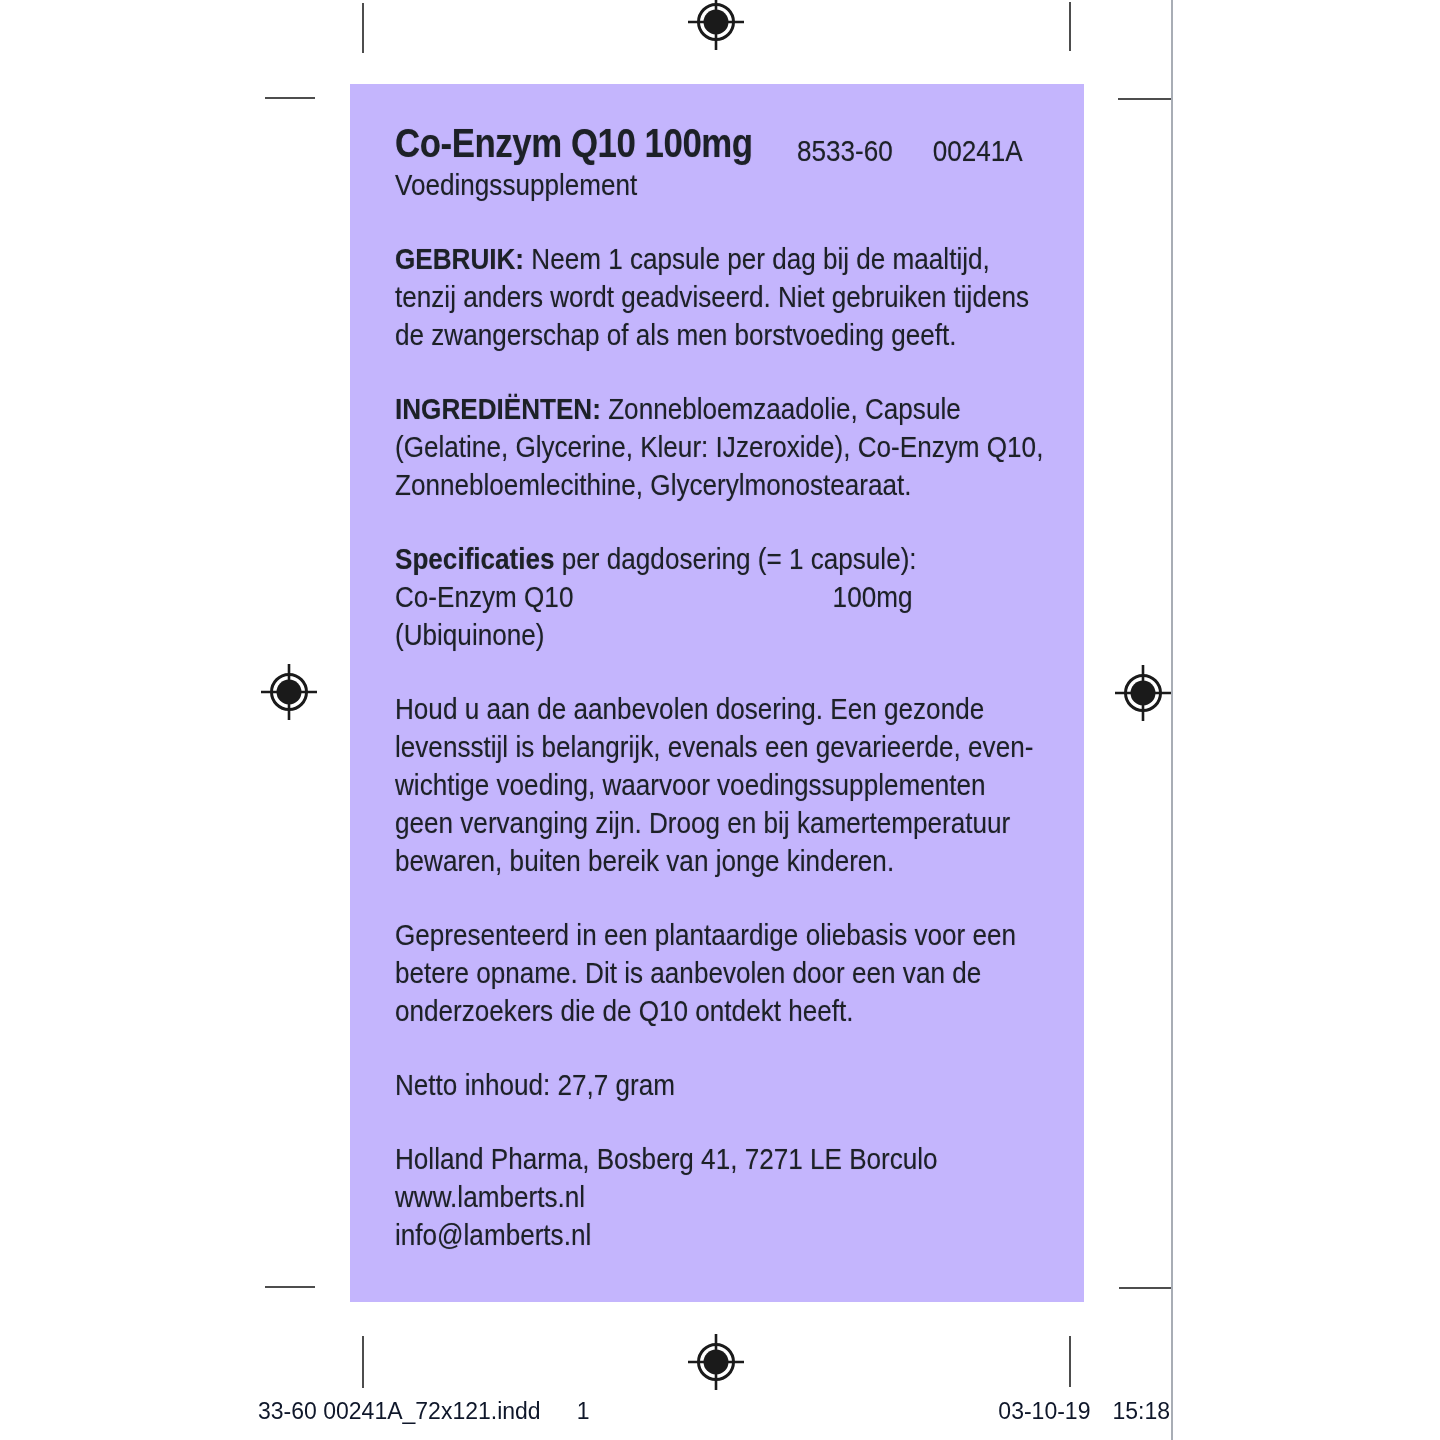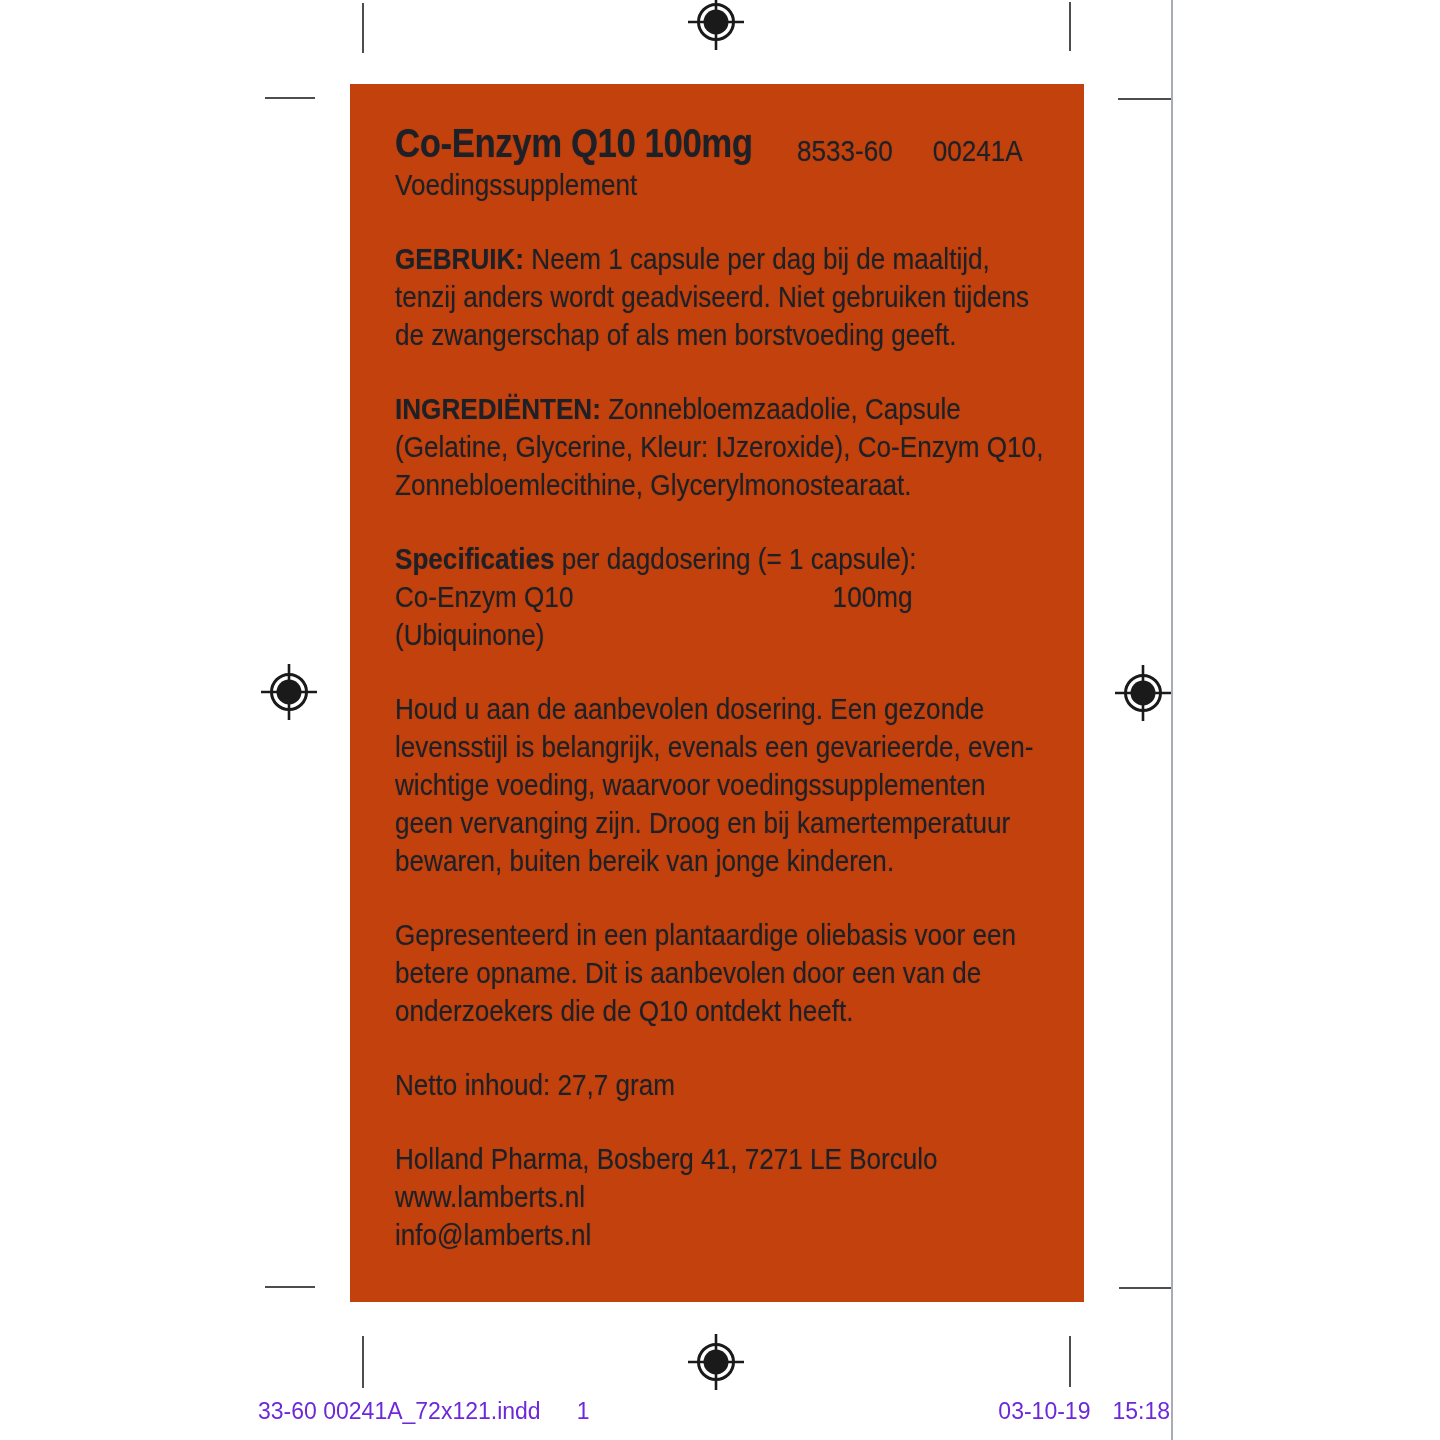--- a/index.html
+++ b/index.html
@@ -3,21 +3,21 @@
 <meta charset="utf-8">
 <style>
   html,body{margin:0;padding:0;background:#ffffff;}
   .page{
     position:relative;width:1440px;height:1440px;background:#ffffff;overflow:hidden;
     font-family:"Liberation Sans", sans-serif;
   }
   
   .label{
     position:absolute;left:350px;top:84px;width:734px;height:1218px;
-    background:#c2410c;
+    background:#c4b5fd;
   }
   .content{
     position:absolute;left:45px;top:40px;width:840px;
     transform:scaleX(0.87);transform-origin:0 0;
     color:#1d2127;font-size:30px;line-height:38px;white-space:nowrap;
     text-shadow:0 0 1px rgba(29,33,39,0.38);
   }
   .title-row{position:relative;height:42px;}
   .title{font-size:40px;font-weight:bold;letter-spacing:-0.5px;}
   .code{position:absolute;top:8px;font-size:30px;font-weight:normal;}
@@ -28,21 +28,21 @@
   .b{font-weight:bold;}
   .specrow{position:relative;}
   .specval{position:absolute;left:503px;top:0;}
   
   .cm{position:absolute;background:#4d4d4d;}
   .cmv{width:2px;}
   .cmh{height:2px;}
   .edge-line{position:absolute;left:1171px;top:0;width:2px;height:1440px;background:#a8adb5;}
   .regmark{position:absolute;width:56px;height:56px;}
   
-  .footer{position:absolute;top:1398px;font-size:23px;line-height:26px;color:#6d28d9;}
+  .footer{position:absolute;top:1398px;font-size:23px;line-height:26px;color:#0f172a;}
   .footer-left{left:258px;}
   .footer-right{right:270px;text-align:right;}
   .page-num{margin-left:36px;}
   .time{margin-left:22px;}
 </style>
 </head>
 <body>
 
 <div class="page">
 

